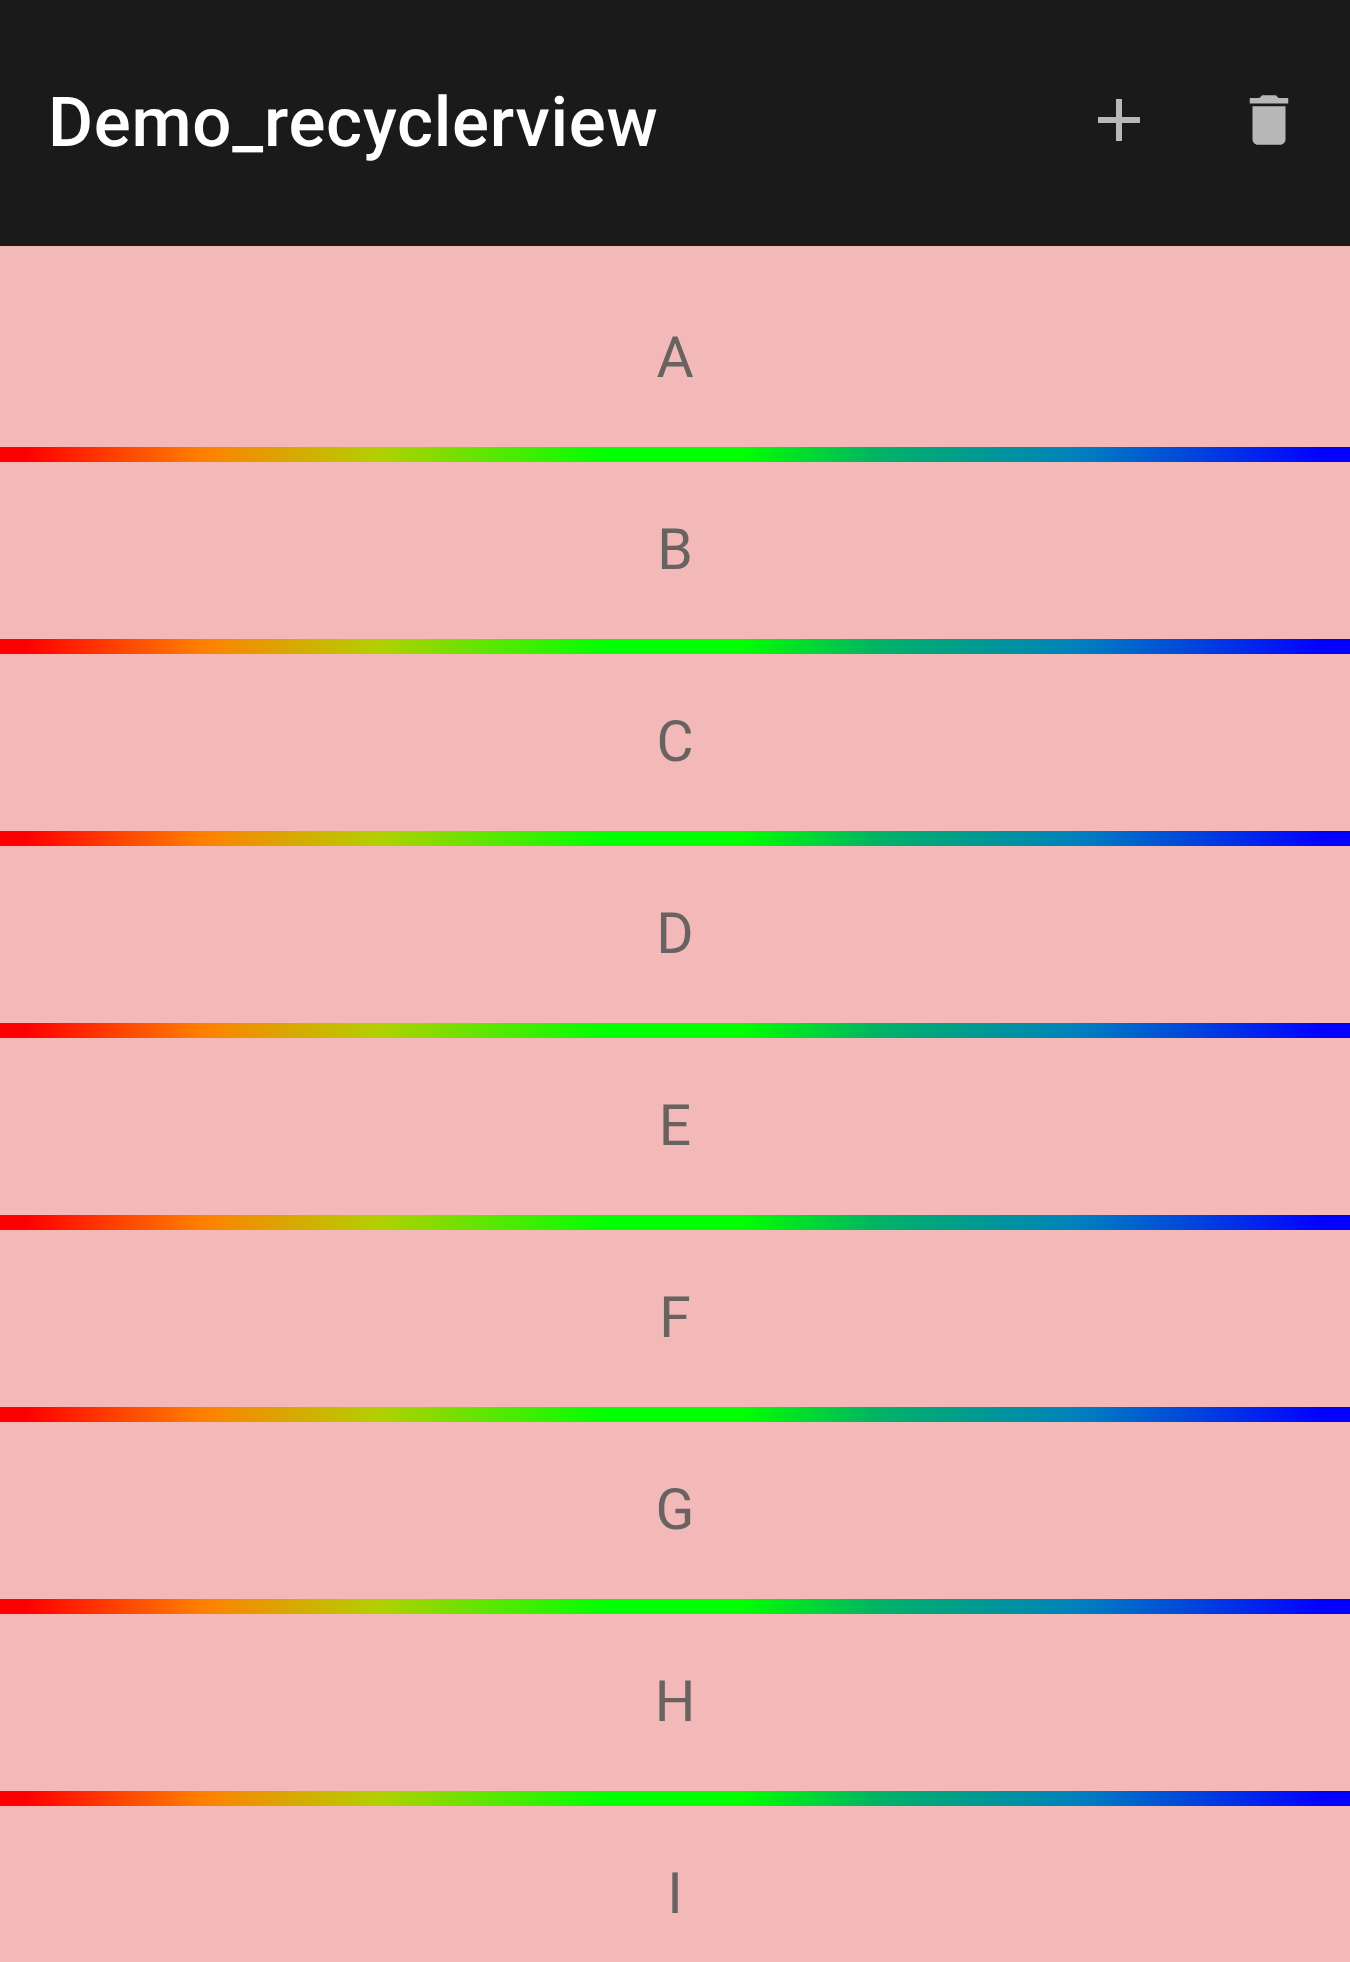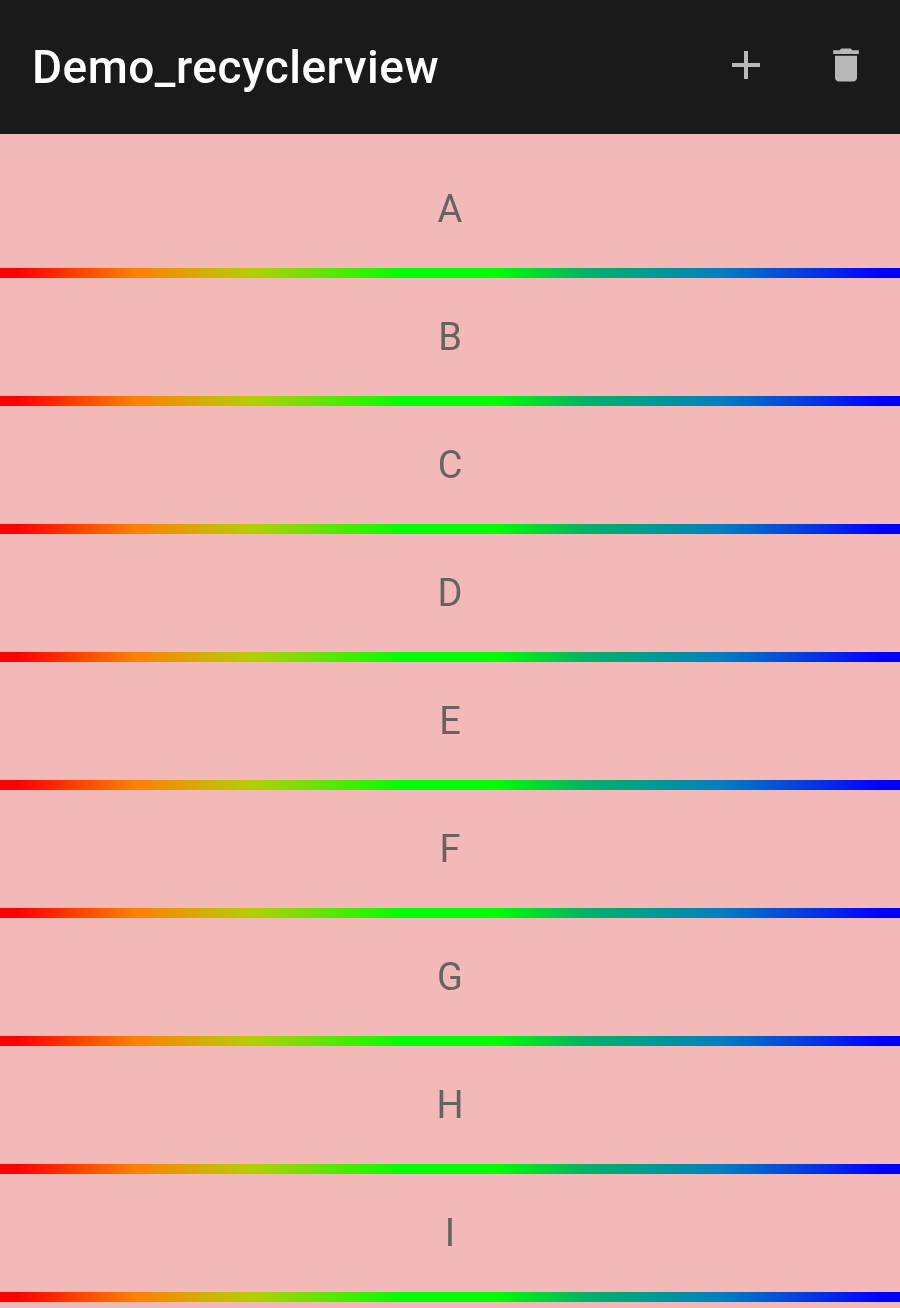--- a/index.html
+++ b/index.html
@@ -8,21 +8,21 @@
       box-sizing: border-box;
     }
     body {
       width: 900px;
       height: 1308px;
       background: #f3b8b8;
       font-family: Roboto, Arial, sans-serif;
       overflow: hidden;
     }
     .toolbar {
-      height: 134px;
+      height: 164px;
       background: #1a1a1a;
       display: flex;
       align-items: center;
       padding: 0 24px 0 32px;
       justify-content: space-between;
     }
     .title {
       color: #ffffff;
       font-size: 46px;
       font-weight: 500;

